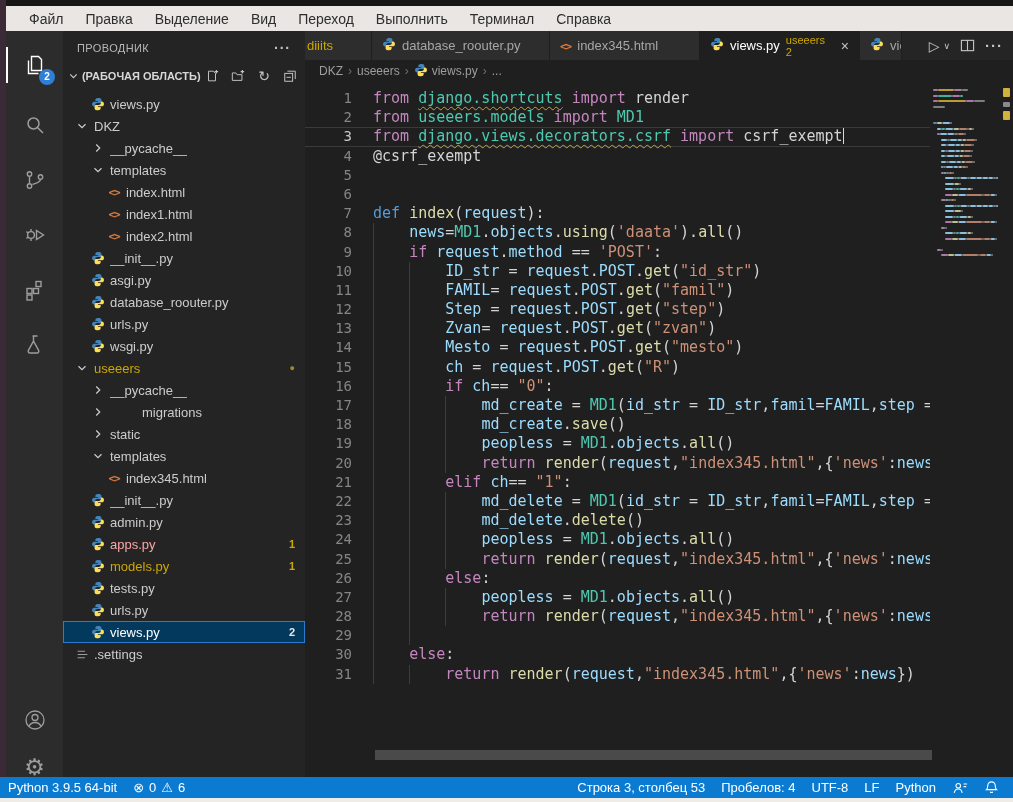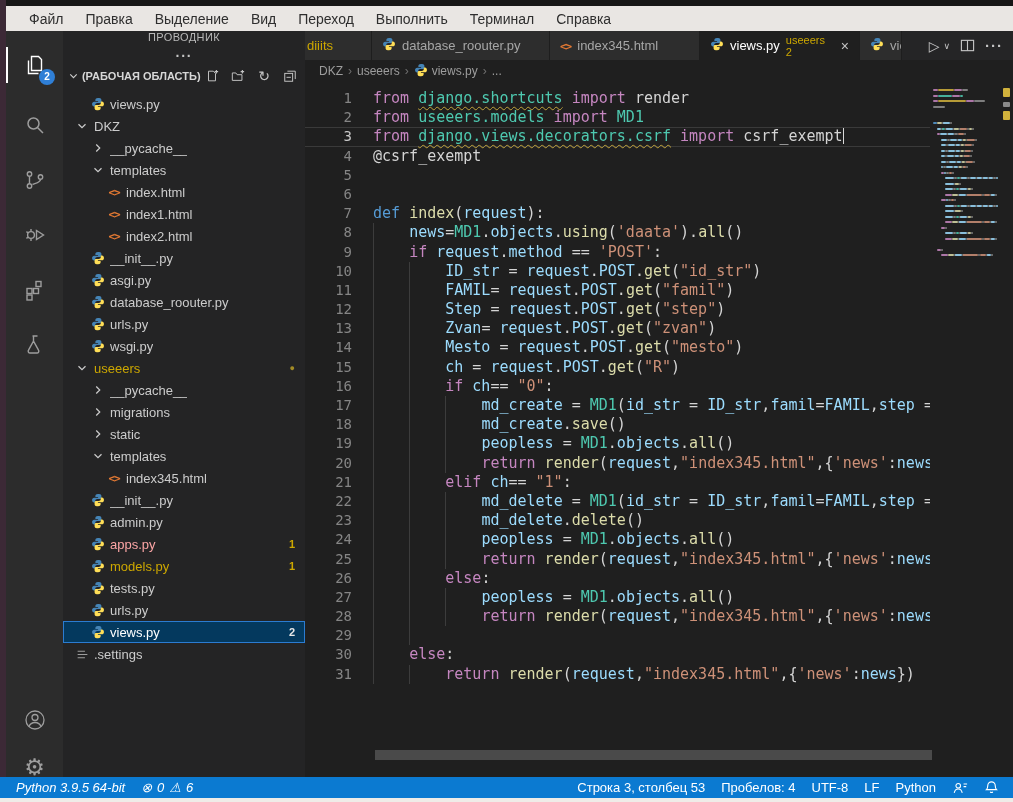--- a/index.html
+++ b/index.html
@@ -21,21 +21,21 @@
   .ab-item { position:absolute; left:0; width:57px; height:48px; display:flex; align-items:center; justify-content:center; color:#9d9d9d; }
   .ab-item svg { stroke:#9d9d9d; }
   .ab-item.active svg { stroke:#ffffff; }
   .ab-item.active::before { content:""; position:absolute; left:0; top:6px; bottom:6px; width:2px; background:#ffffff; }
   .ab-badge { position:absolute; right:8px; bottom:4px; min-width:16px; height:16px; border-radius:9px;
               background:#2f7fd6; color:#fff; font-size:10px; line-height:16px; text-align:center; font-weight:bold; }
   .ab-gear { font-size:23px; color:#9d9d9d; }
 
   
   .sidebar { position:absolute; left:63px; top:31px; width:242px; height:746px; background:#242425; z-index:2; overflow:hidden; }
-  .sb-title { height:33px; display:flex; align-items:center; padding:0 14px;flex-direction:column; }
+  .sb-title { height:33px; display:flex; align-items:center; padding:0 14px; }
   .sb-title .t { font-size:11px; color:#b8b8b8; letter-spacing:.4px; flex:1; }
   .sb-title .more { color:#c5c5c5; font-size:14px; letter-spacing:1px; font-weight:bold; }
   .sb-section { height:24px; display:flex; align-items:center; padding:0 6px 0 4px; color:#d5d5d5; }
   .sb-section .lbl { font-size:11px; font-weight:bold; color:#d7d7d7; margin-left:2px; flex:0 1 auto; white-space:nowrap; overflow:hidden; }
   .sb-section .acts { margin-left:auto; display:flex; gap:8px; align-items:center; }
   .sb-section .acts .a { width:18px; height:18px; display:flex; align-items:center; justify-content:center; color:#c5c5c5; font-size:14px; }
   .tree { position:absolute; left:0; top:62px; right:0; }
   .trow { height:22px; display:flex; align-items:center; font-size:13px; color:#cccccc; position:relative; cursor:pointer; white-space:nowrap; }
   .trow .slot { width:18px; display:flex; align-items:center; justify-content:center; flex:0 0 18px; }
   .trow .nm { margin-left:3px; overflow:hidden; text-overflow:ellipsis; }
@@ -92,21 +92,21 @@
   .minimap { position:absolute; right:13px; top:3px; width:70px; height:260px; }
   .mm { position:absolute; height:2.4px; border-radius:1px; opacity:.85; }
   .vscroll { position:absolute; right:0; top:0; width:13px; bottom:0; background:#1f1f1f; }
   .vs-mark { position:absolute; left:3px; width:7px; border-radius:1px; }
   .hscroll { position:absolute; left:70px; width:557px; height:10px; bottom:17px; background:#4a4a4a; border-radius:0; cursor:pointer; }
 
   
   .statusbar { position:absolute; left:0; top:777px; width:100%; height:21px; background:#0b7ad1; z-index:6;
                display:flex; align-items:center; color:#ffffff; font-size:13px; }
   .statusbar .sect { display:flex; align-items:center; gap:5px; padding:0 8px; height:100%; cursor:pointer; }
-  .statusbar .left { display:flex; margin-left:8px;font-style:italic; }
+  .statusbar .left { display:flex; margin-left:0; }
   .statusbar .right { display:flex; align-items:center; margin-left:auto; margin-right:6px; }
   .sb-ico { font-size:13px; }
   .bottom-strip { position:absolute; left:0; top:798px; width:100%; height:4px; background:#efece8; z-index:6; }
 </style>
 </head>
 <body>
 
 <div id="root">
   <div class="edge-strip"></div>
 
@@ -317,21 +317,21 @@
           <span class="dot">●</span>
         </div>
         <div class="trow" style="padding-left: 26px;">
           <span class="slot">
             <svg class="chev" width="14" height="14" viewBox="0 0 16 16" fill="none" stroke-width="1.4">
               <path d="M6 4l4 4-4 4"></path>
             </svg>
           </span>
           <span class="nm">__pycache__</span>
         </div>
-        <div class="trow" style="padding-left: 26px;">
+        <div class="trow" style="padding-left: 26px; gap: 32px;">
           <span class="slot">
             <svg class="chev" width="14" height="14" viewBox="0 0 16 16" fill="none" stroke-width="1.4">
               <path d="M6 4l4 4-4 4"></path>
             </svg>
           </span>
           <span class="nm">migrations</span>
         </div>
         <div class="trow" style="padding-left: 26px;">
           <span class="slot">
             <svg class="chev" width="14" height="14" viewBox="0 0 16 16" fill="none" stroke-width="1.4">

